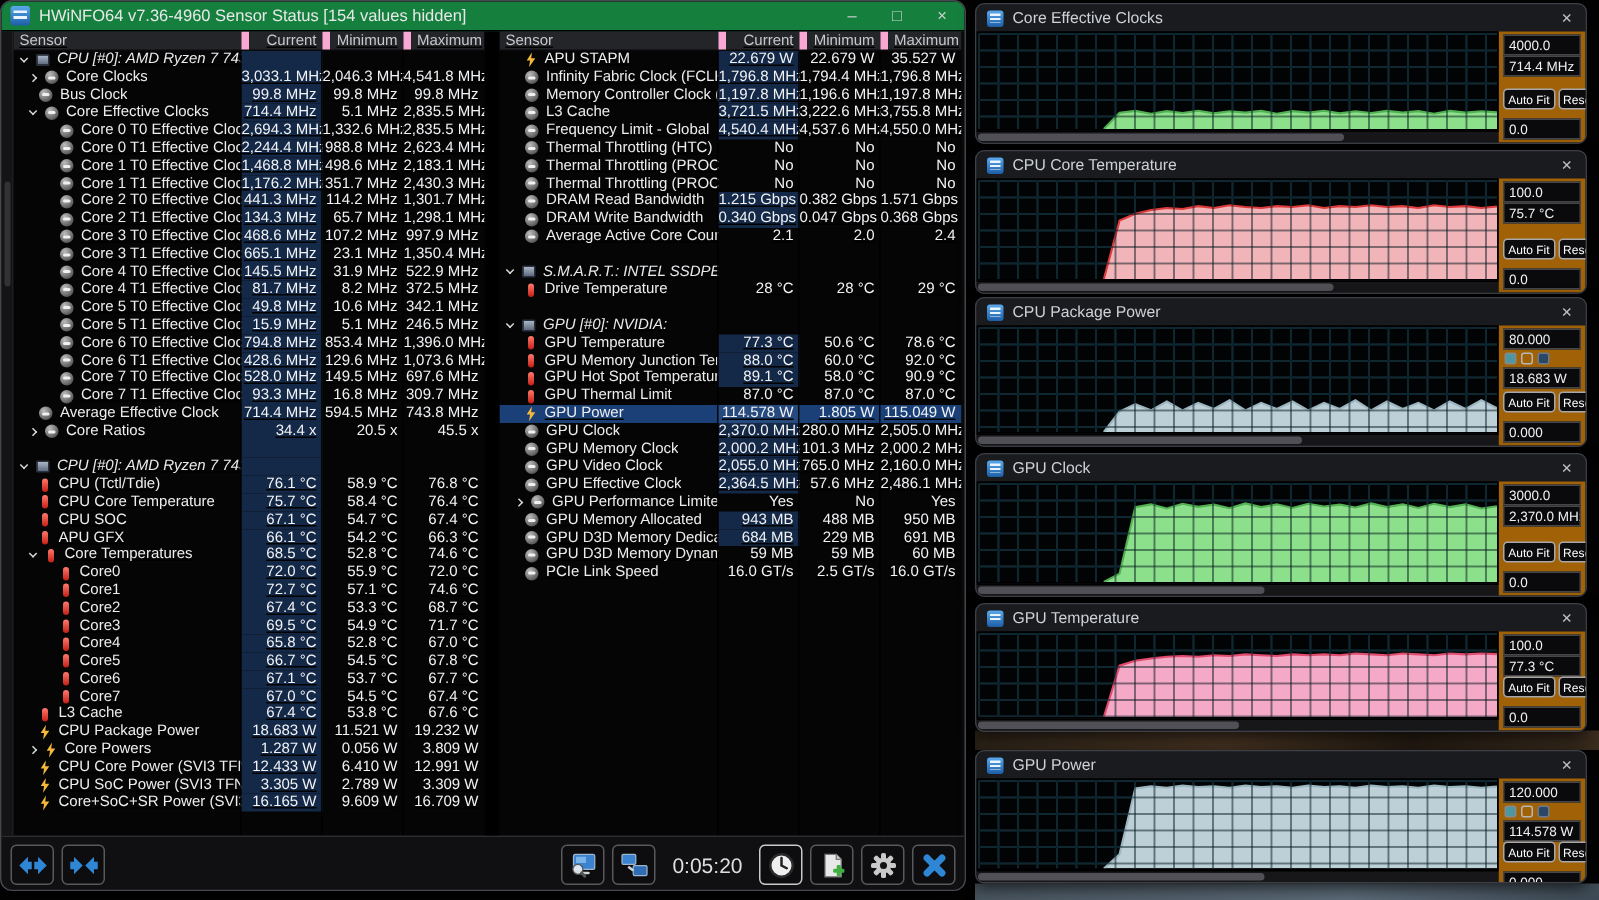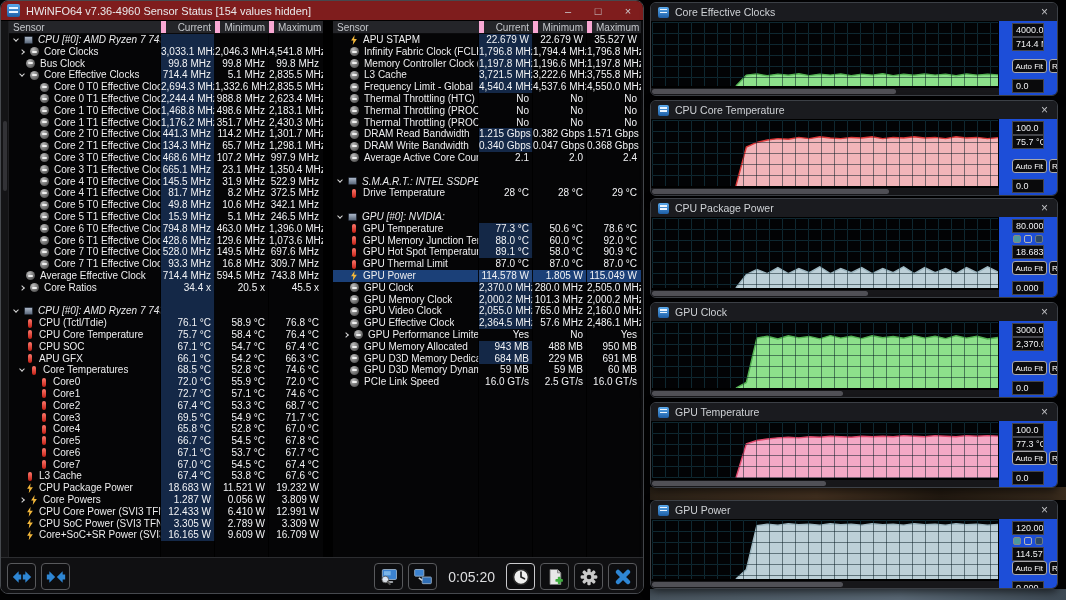--- a/index.html
+++ b/index.html
@@ -6,31 +6,31 @@
     font-family:"Liberation Sans",sans-serif;-webkit-font-smoothing:antialiased;}
   *{box-sizing:border-box;}
   .desk-strip1{position:absolute;left:650px;top:487px;width:416px;height:13px;
     background:linear-gradient(90deg,#2e2419,#463322 40%,#241b12 70%,#3a2c1e);}
   .desk-strip2{position:absolute;left:650px;top:589px;width:416px;height:11px;
     background:linear-gradient(90deg,#49555f,#5b6a77 60%,#3e4a55);}
 
   
   .main-win{position:absolute;left:0;top:0;width:644px;height:594px;background:#0a0a0c;
     border:1px solid #46494e;border-radius:8px;overflow:hidden;box-shadow:0 4px 14px rgba(0,0,0,.7);}
-  .titlebar{height:20px;display:flex;align-items:center;background:#7f1d1d;padding-left:6px;border-bottom:1px solid #000;}
+  .titlebar{height:20px;display:flex;align-items:center;background:#15803d;padding-left:6px;border-bottom:1px solid #000;}
   .wlogo{width:13px;height:13px;border-radius:2px;background:linear-gradient(180deg,#5aa9ec,#1d5ea6);
     position:relative;margin-right:6px;flex:none;}
   .wlogo::after{content:"";position:absolute;left:2px;right:2px;top:3px;bottom:3px;
     background:repeating-linear-gradient(180deg,#eaf4ff 0 2px,transparent 2px 4px);}
   .wtitle{font-size:11px;color:#e8e8ea;flex:1;white-space:nowrap;overflow:hidden;}
   .wctl{width:30px;text-align:center;font-size:11px;color:#cfcfd2;line-height:20px;}
   .table-area{display:flex;height:536px;}
   .vscroll{width:8px;background:#141416;border-right:1px solid #1f1f22;position:relative;flex:none;}
   .vthumb{position:absolute;left:2px;top:100px;width:4px;height:70px;background:#323236;border-radius:2px;}
-  .panel{position:relative;flex:none;overflow:hidden;}
+  .panel{position:relative;flex:none;overflow:hidden;text-decoration:underline;}
   .panel.pleft{width:314px;}
   .panel.pright{width:308px;}
   .pgap{width:10px;background:#000;flex:none;}
   .phead{display:grid;grid-template-columns:1fr 54px 54px 54px;height:13px;line-height:13px;
     background:#242529;color:#c6c8cc;font-size:10px;border-bottom:1px solid #0a0a0c;}
   .phead .hc{padding:0 4px;white-space:nowrap;overflow:hidden;}
   .phead .hv{text-align:right;border-left:5px solid #f9a8d4;}
   .pbody{position:relative;height:523px;background:#050506;}
   .vsep{position:absolute;top:0;bottom:0;width:1px;background:rgba(0,0,0,.85);z-index:4;}
   .vsep.s1{right:162px;} .vsep.s2{right:108px;} .vsep.s3{right:54px;}
@@ -87,21 +87,21 @@
     background-image:linear-gradient(rgba(26,58,68,.95) 1px,transparent 1px),
       linear-gradient(90deg,rgba(26,58,68,.95) 1px,transparent 1px);
     background-size:13px 11px;}
   .plot svg{position:absolute;inset:0;width:100%;height:100%;}
   .grid-over{position:absolute;inset:0;pointer-events:none;
     background-image:linear-gradient(rgba(4,24,32,.5) 1px,transparent 1px),
       linear-gradient(90deg,rgba(4,24,32,.5) 1px,transparent 1px);
     background-size:13px 11px;}
   .hscroll{height:8px;flex:none;background:#17171a;border-top:1px solid #000;position:relative;}
   .thumb{position:absolute;left:1px;top:1px;bottom:1px;background:#505056;border-radius:3px;}
-  .gctrl{width:58px;flex:none;padding:2px 13px;display:flex;flex-direction:column;background:#1d4ed8;}
+  .gctrl{width:58px;flex:none;padding:2px 3px;display:flex;flex-direction:column;background:#a16207;}
   .vbox{background:#0a0a0c;border:1px solid #45464b;color:#f0f1f3;font-size:9px;height:14px;
     line-height:12px;padding:0 3px;white-space:nowrap;overflow:hidden;flex:none;}
   .swatches{display:flex;gap:3px;padding:2px 1px;flex:none;height:12px;}
   .sw{width:8px;height:8px;border-radius:2px;flex:none;}
   .sw1{background:#4d98a0;border:1px solid #888;}
   .sw2{background:transparent;border:1px solid #b7b7b7;}
   .sw3{background:#2b4766;border:1px solid #6a7a8a;}
   .gsp{flex:1;}
   .gsp2{height:6px;flex:none;}
   .gbtns{display:flex;gap:2px;flex:none;}
@@ -285,21 +285,21 @@
             <div class="cell val hl">15.9 MHz</div>
             <div class="cell val">5.1 MHz</div>
             <div class="cell val">246.5 MHz</div>
           </div>
           <div class="trow lv3">
             <div class="cell lab">
               <span class="ic ic-clk"></span>
               <span class="ltext">Core 6 T0 Effective Clock</span>
             </div>
             <div class="cell val hl">794.8 MHz</div>
-            <div class="cell val">463.0 MHz</div>
+            <div class="cell val">853.4 MHz</div>
             <div class="cell val">1,396.0 MHz</div>
           </div>
           <div class="trow lv3">
             <div class="cell lab">
               <span class="ic ic-clk"></span>
               <span class="ltext">Core 6 T1 Effective Clock</span>
             </div>
             <div class="cell val hl">428.6 MHz</div>
             <div class="cell val">129.6 MHz</div>
             <div class="cell val">1,073.6 MHz</div>

